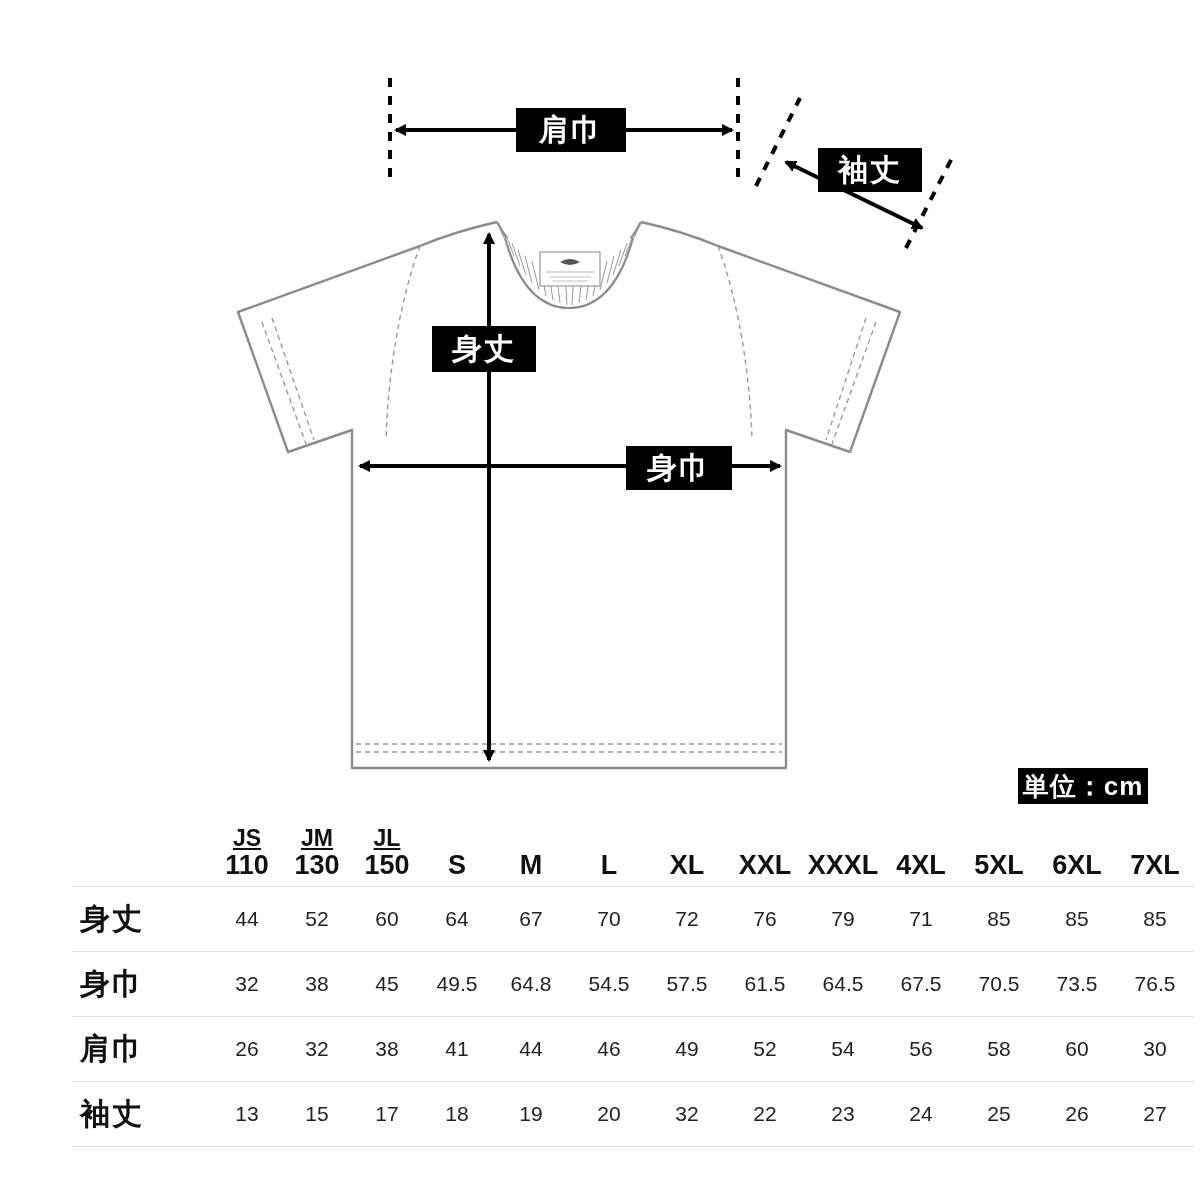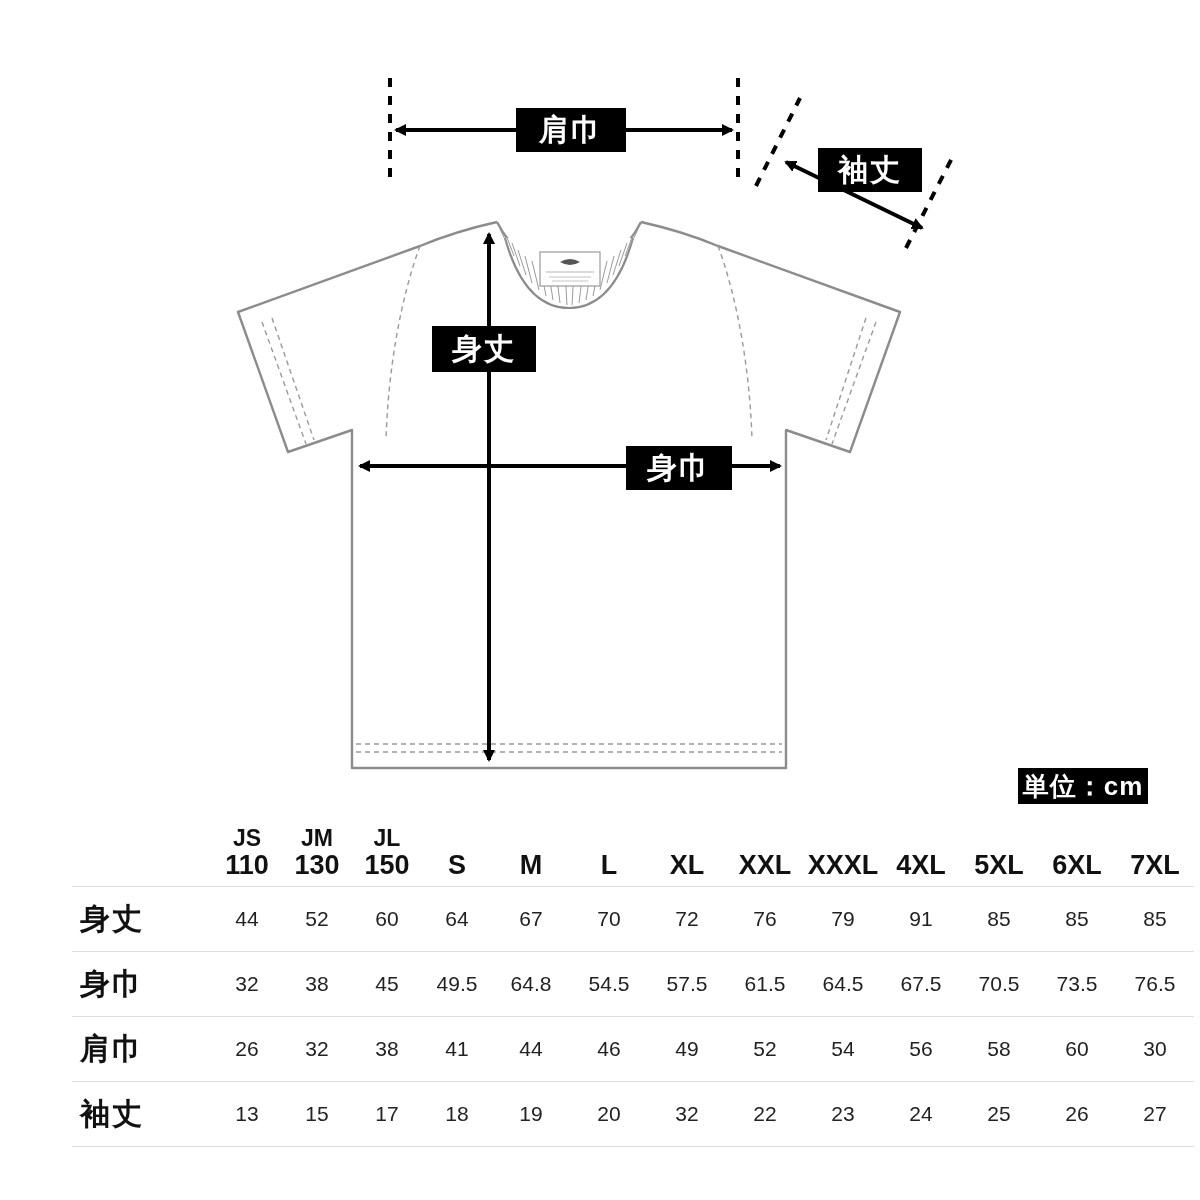--- a/index.html
+++ b/index.html
@@ -87,20 +87,21 @@
     color: #111111;
     border: none;
   }
   .hdr-two {
     display: block;
     line-height: 1.08;
   }
   .hdr-small {
     font-size: 23px;
     font-weight: 700;
+    text-decoration: underline;
   }
   table.size-table tbody tr {
     border-top: 1px solid #dddddd;
   }
   table.size-table tbody tr:last-child {
     border-bottom: 1px solid #dddddd;
   }
   table.size-table tbody th.rowhead {
     text-align: left;
     font-size: 30px;
@@ -294,21 +295,21 @@
           <th class="rowhead">身丈</th>
           <td>44</td>
           <td>52</td>
           <td>60</td>
           <td>64</td>
           <td>67</td>
           <td>70</td>
           <td>72</td>
           <td>76</td>
           <td>79</td>
-          <td>91</td>
+          <td>71</td>
           <td>85</td>
           <td>85</td>
           <td>85</td>
         </tr>
         <tr>
           <th class="rowhead">身巾</th>
           <td>32</td>
           <td>38</td>
           <td>45</td>
           <td>49.5</td>

